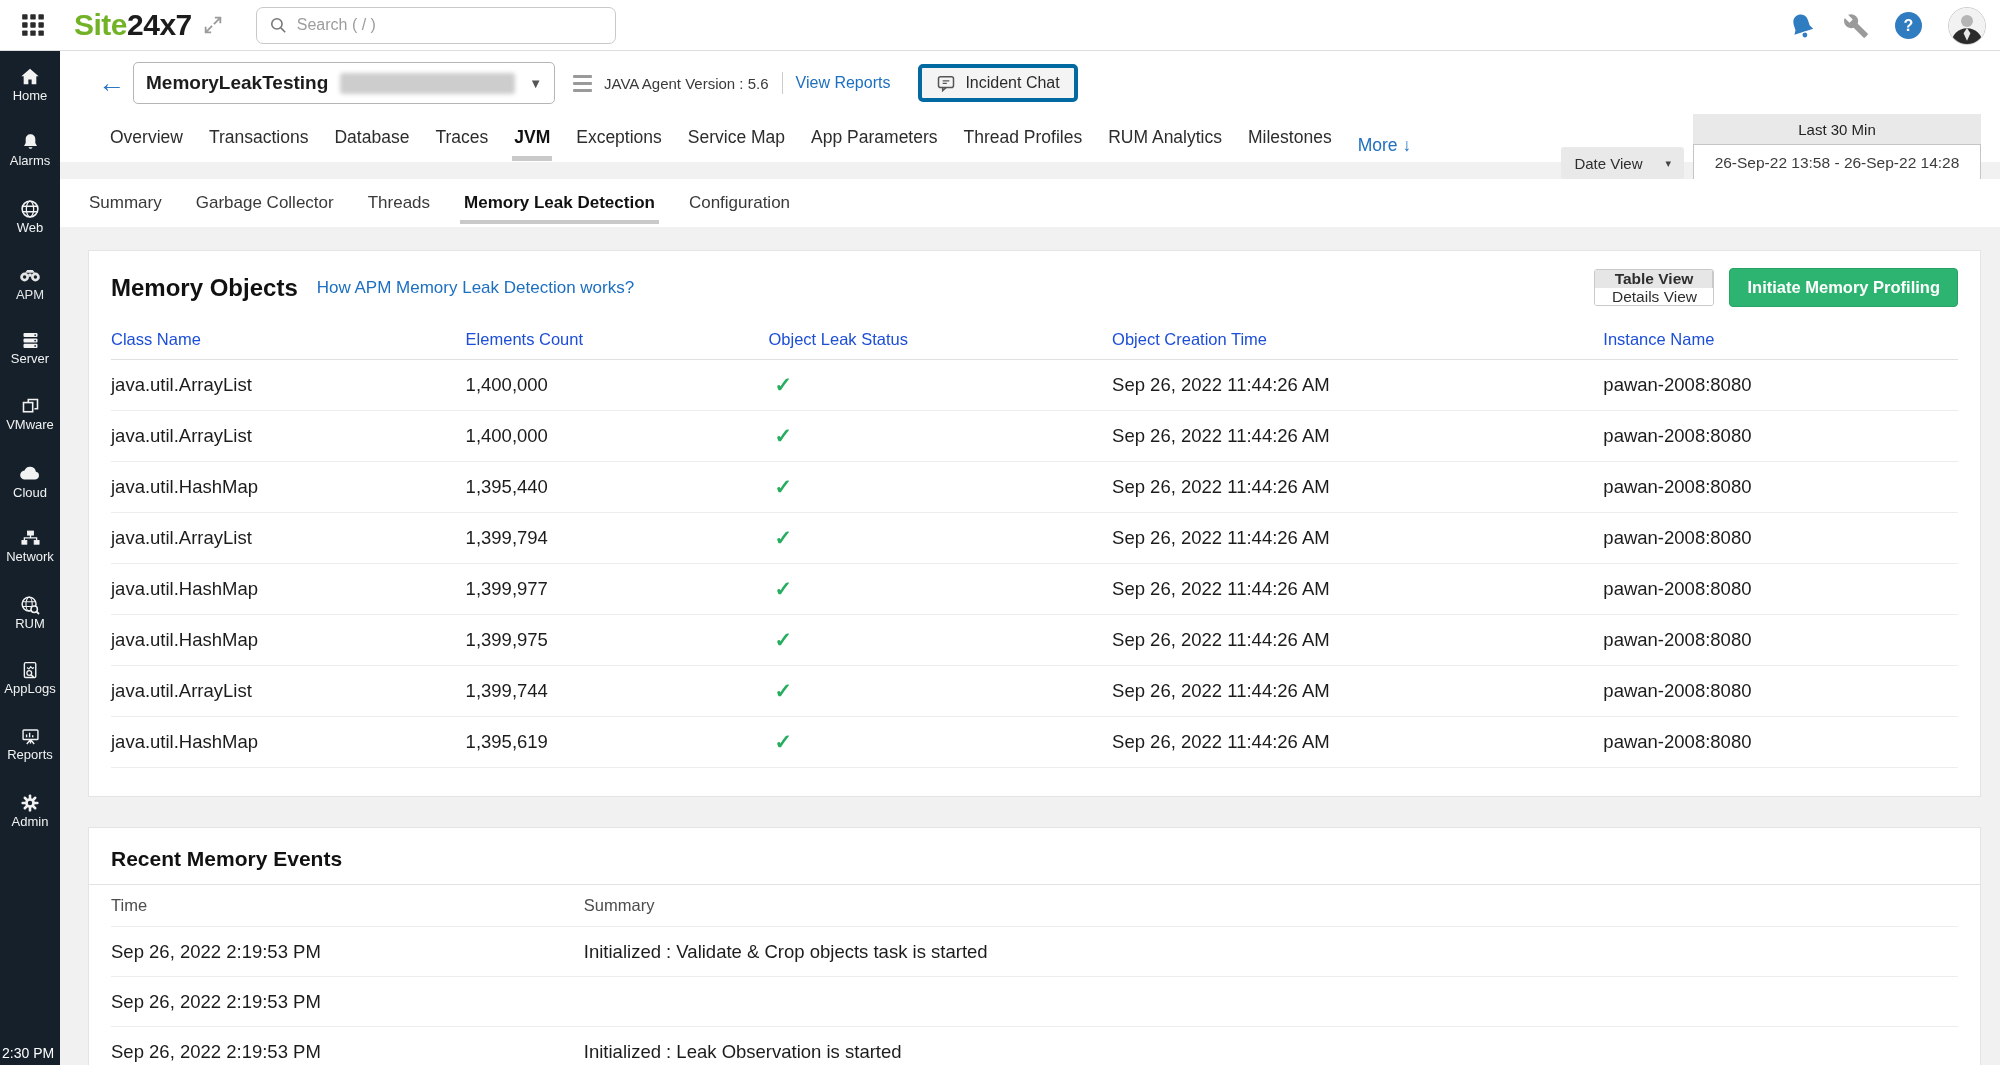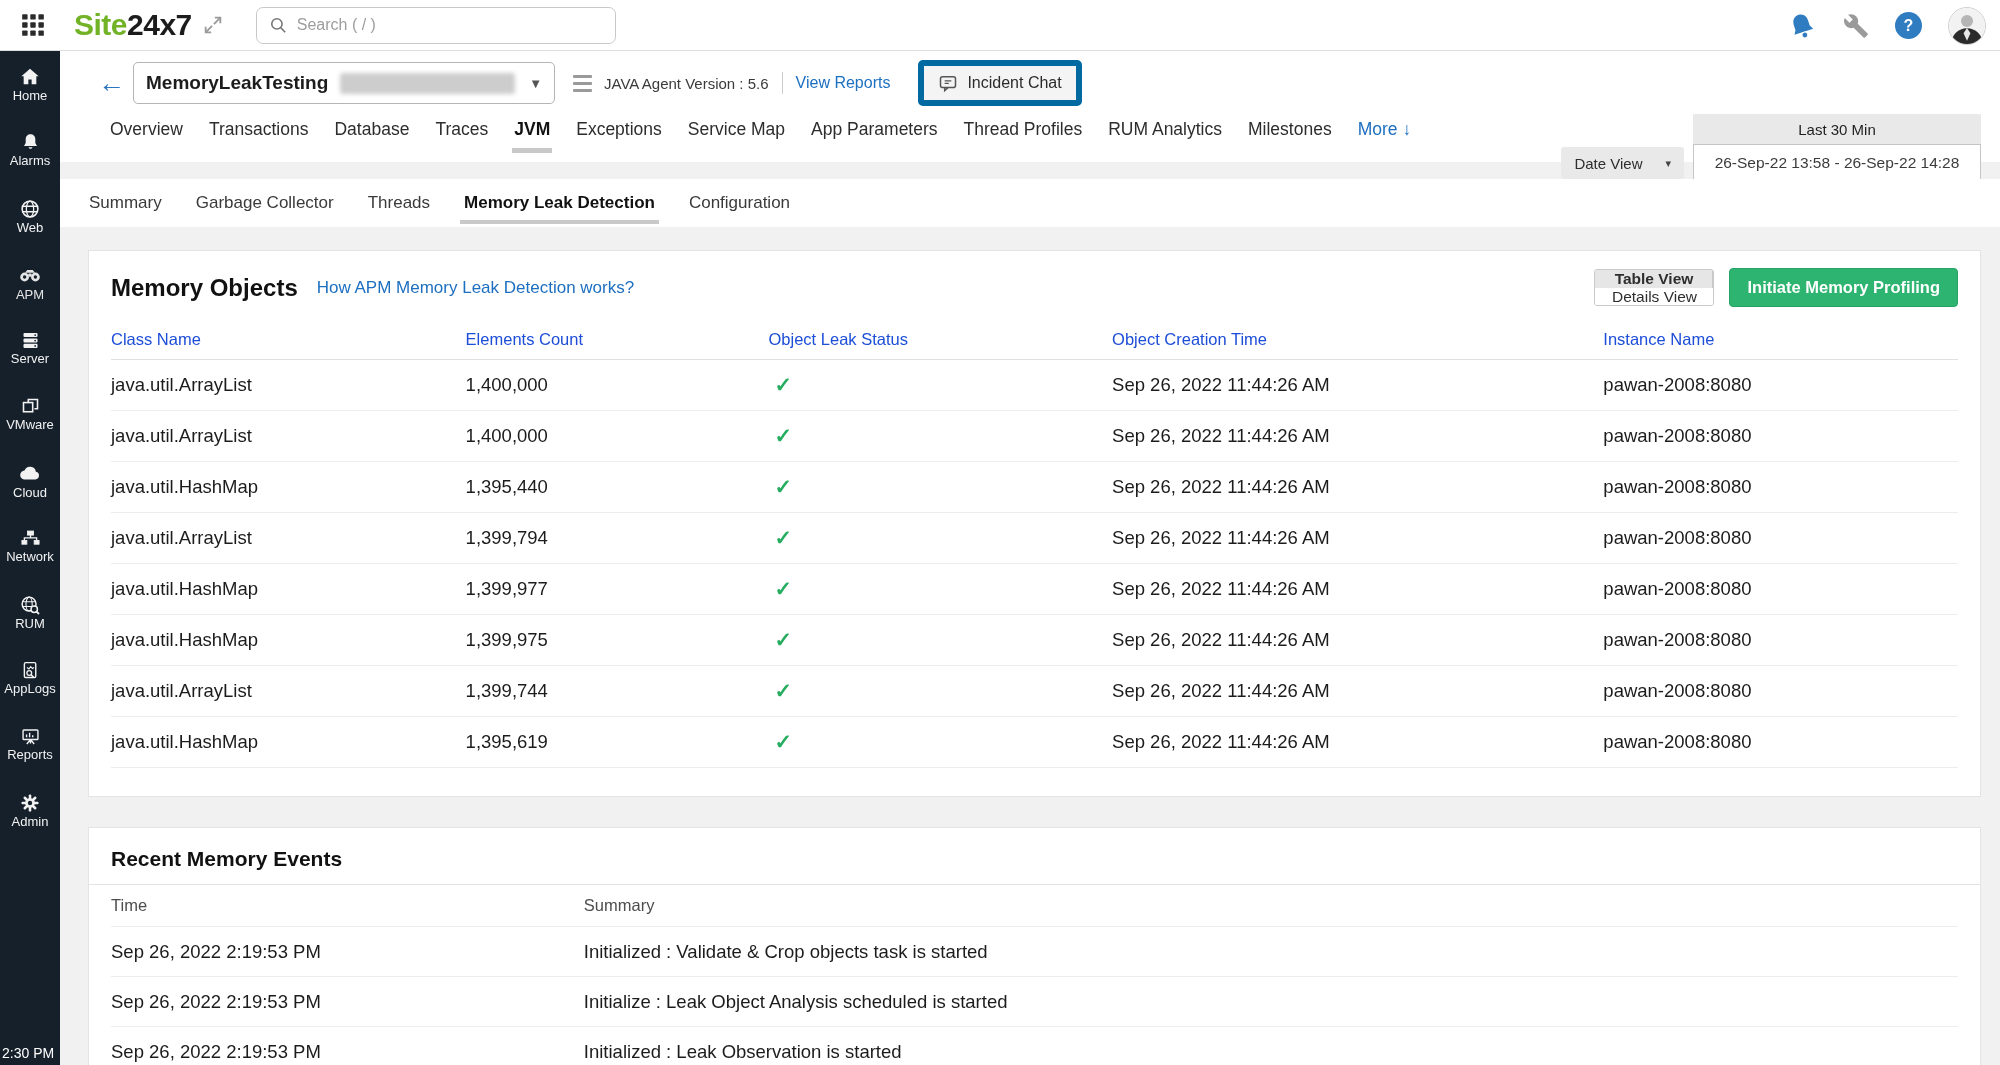--- a/index.html
+++ b/index.html
@@ -36,31 +36,31 @@
   .back-arrow{color:#2b76c4;font-size:27px;line-height:1;cursor:pointer;margin-right:8px;}
   .monitor-select{width:422px;height:42px;border:1px solid #b5b5b5;border-radius:5px;display:flex;align-items:center;padding:0 12px;background:#fff;cursor:pointer;}
   .monitor-select .name{font-size:19px;font-weight:600;color:#1c1c1c;white-space:nowrap;}
   .redacted{flex:1;height:21px;background:#cdcdcd;border-radius:3px;margin:0 14px 0 12px;filter:blur(2px);}
   .caret{color:#555;font-size:13px;}
   .hamburger{margin-left:18px;display:flex;flex-direction:column;gap:4px;cursor:pointer;}
   .hamburger i{display:block;width:19px;height:3px;background:#9a9a9a;border-radius:1px;}
   .agent-txt{margin-left:12px;font-size:15px;color:#3a3a3a;white-space:nowrap;}
   .vdiv{width:1px;height:22px;background:#ccc;margin:0 13px;}
   .view-reports{color:#1d6fc0;font-size:16px;cursor:pointer;white-space:nowrap;}
-  .chat-btn{margin-left:28px;height:46px;display:flex;align-items:center;gap:9px;padding:0 14px;background:#f4f4f4;border:6px solid #0369a1;border-radius:5px;font-size:16px;color:#2b2b2b;cursor:pointer;white-space:nowrap;}
+  .chat-btn{margin-left:28px;height:38px;display:flex;align-items:center;gap:9px;padding:0 14px;background:#f4f4f4;border:4px solid #0369a1;border-radius:5px;font-size:16px;color:#2b2b2b;cursor:pointer;white-space:nowrap;}
   .range-cluster{position:absolute;top:15px;right:19px;display:flex;align-items:flex-end;gap:9px;}
   .dateview-btn{height:32px;padding:0 13px;background:#e9e9e9;border-radius:3px;display:flex;align-items:center;gap:23px;font-size:15px;color:#2e2e2e;cursor:pointer;margin-bottom:3px;}
   .range-stack{width:288px;display:flex;flex-direction:column;}
   .range-tab{height:30px;background:#e9e9e9;display:flex;align-items:center;justify-content:center;font-size:15px;color:#1f1f1f;cursor:pointer;margin-top:48px;}
   .range-box{height:38px;background:#fff;border:1px solid #c5c5c5;display:flex;align-items:center;justify-content:center;font-size:15.5px;color:#3c3c3c;cursor:pointer;}
   .tabs{display:flex;align-items:center;gap:26px;padding-left:50px;margin-top:14px;}
   .tab{position:relative;font-size:17.5px;color:#2d2d2d;cursor:pointer;white-space:nowrap;}
   .tab.active{font-weight:bold;color:#111;}
   .tab.active::after{content:"";position:absolute;left:-2px;right:-2px;bottom:-13px;height:5px;background:#c9c9c9;}
-  .tab.accent{color:#1d6fc0;}
+  .tab.accent{color:#1d6fc0;margin-top:16px;}
   .substrip{position:absolute;top:128px;left:0;right:0;height:48px;background:#fff;display:flex;align-items:center;gap:34px;padding-left:29px;}
   .subtab{position:relative;font-size:17px;color:#3a3a3a;cursor:pointer;white-space:nowrap;}
   .subtab.active{font-weight:bold;color:#111;}
   .subtab.active::after{content:"";position:absolute;left:-4px;right:-4px;bottom:-11px;height:4.5px;background:#c9c9c9;}
   
   .panel{position:absolute;left:28px;right:19px;background:#fff;border:1px solid #e4e4e4;}
   .panel-mo{top:199px;height:547px;}
   .panel-ev{top:776px;height:420px;}
   .panel-head{display:flex;align-items:center;padding:17px 22px 13px 22px;}
   .mo-title{font-size:24px;font-weight:bold;color:#111;}
@@ -463,21 +463,20 @@
     </div>
     <div class="ev-body">
 
         <div class="ev-row">
           <span class="cell">Sep 26, 2022 2:19:53 PM</span>
           <span class="cell">Initialized : Validate &amp; Crop objects task is started</span>
         </div>
 
         <div class="ev-row">
           <span class="cell">Sep 26, 2022 2:19:53 PM</span>
-          <span class="cell">Initialize : Leak Object Analysis scheduled is started</span>
         </div>
 
         <div class="ev-row">
           <span class="cell">Sep 26, 2022 2:19:53 PM</span>
           <span class="cell">Initialized : Leak Observation is started</span>
         </div>
       </div>
   </div>
 
 </div>

